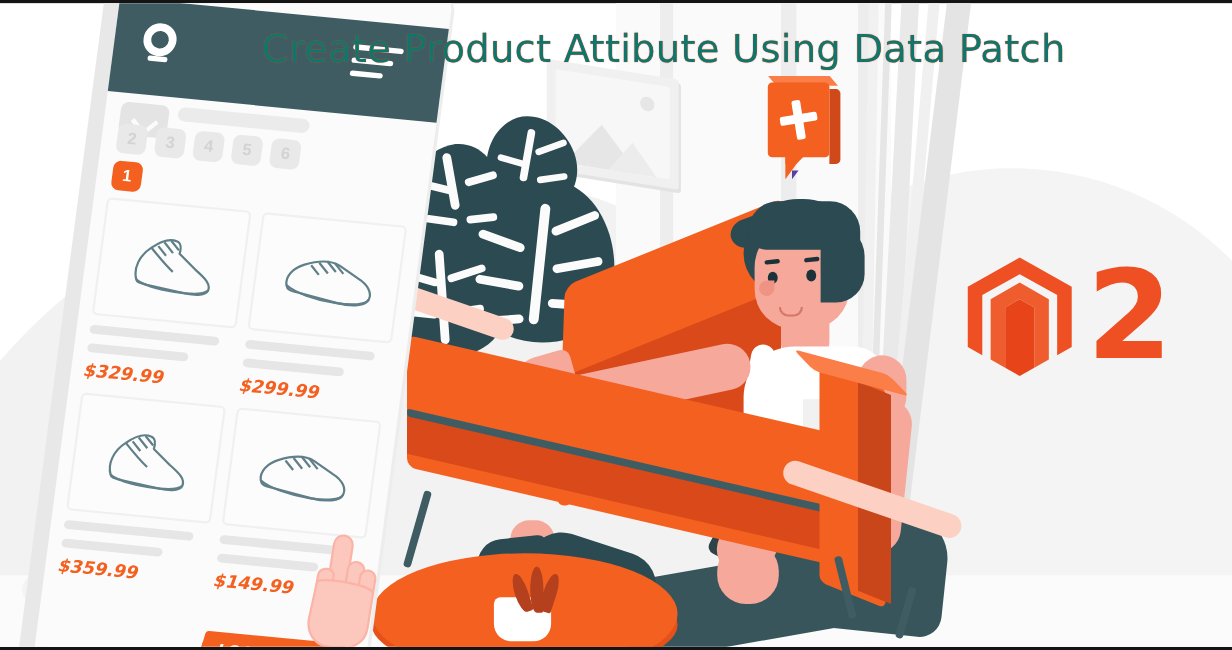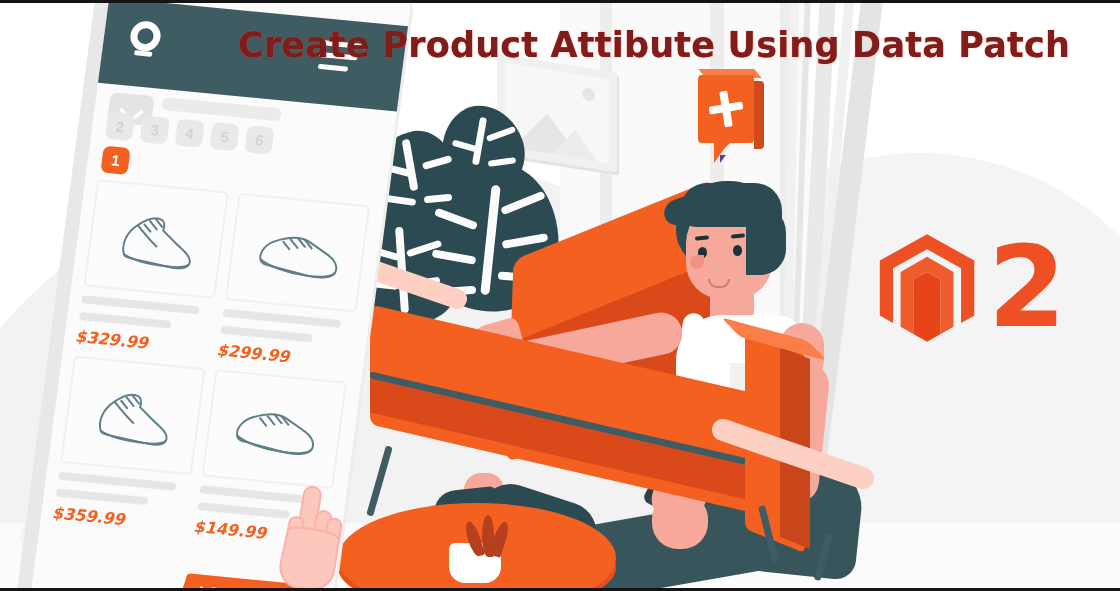--- a/index.html
+++ b/index.html
@@ -76,23 +76,23 @@
   }
   .frame-sun{
     position:absolute;right:14px;top:12px;width:13px;height:13px;border-radius:50%;
     background:#e6e6e6;
   }
 
   
   .title{
     position:absolute;left:238px;top:22px;
     width:830px;
-    color:#7f1d1d;
+    color:#0f766e;
     font-family:"DejaVu Sans",sans-serif;
-    font-weight:bold;
+    font-weight:normal;
     font-size:35px;
     letter-spacing:0.2px;
     white-space:nowrap;
     text-shadow:0 0 1px #fa3c06;
   }
 
   
   .phone-wrap{
     position:absolute;left:56px;top:-28px;
     width:320px;height:660px;

